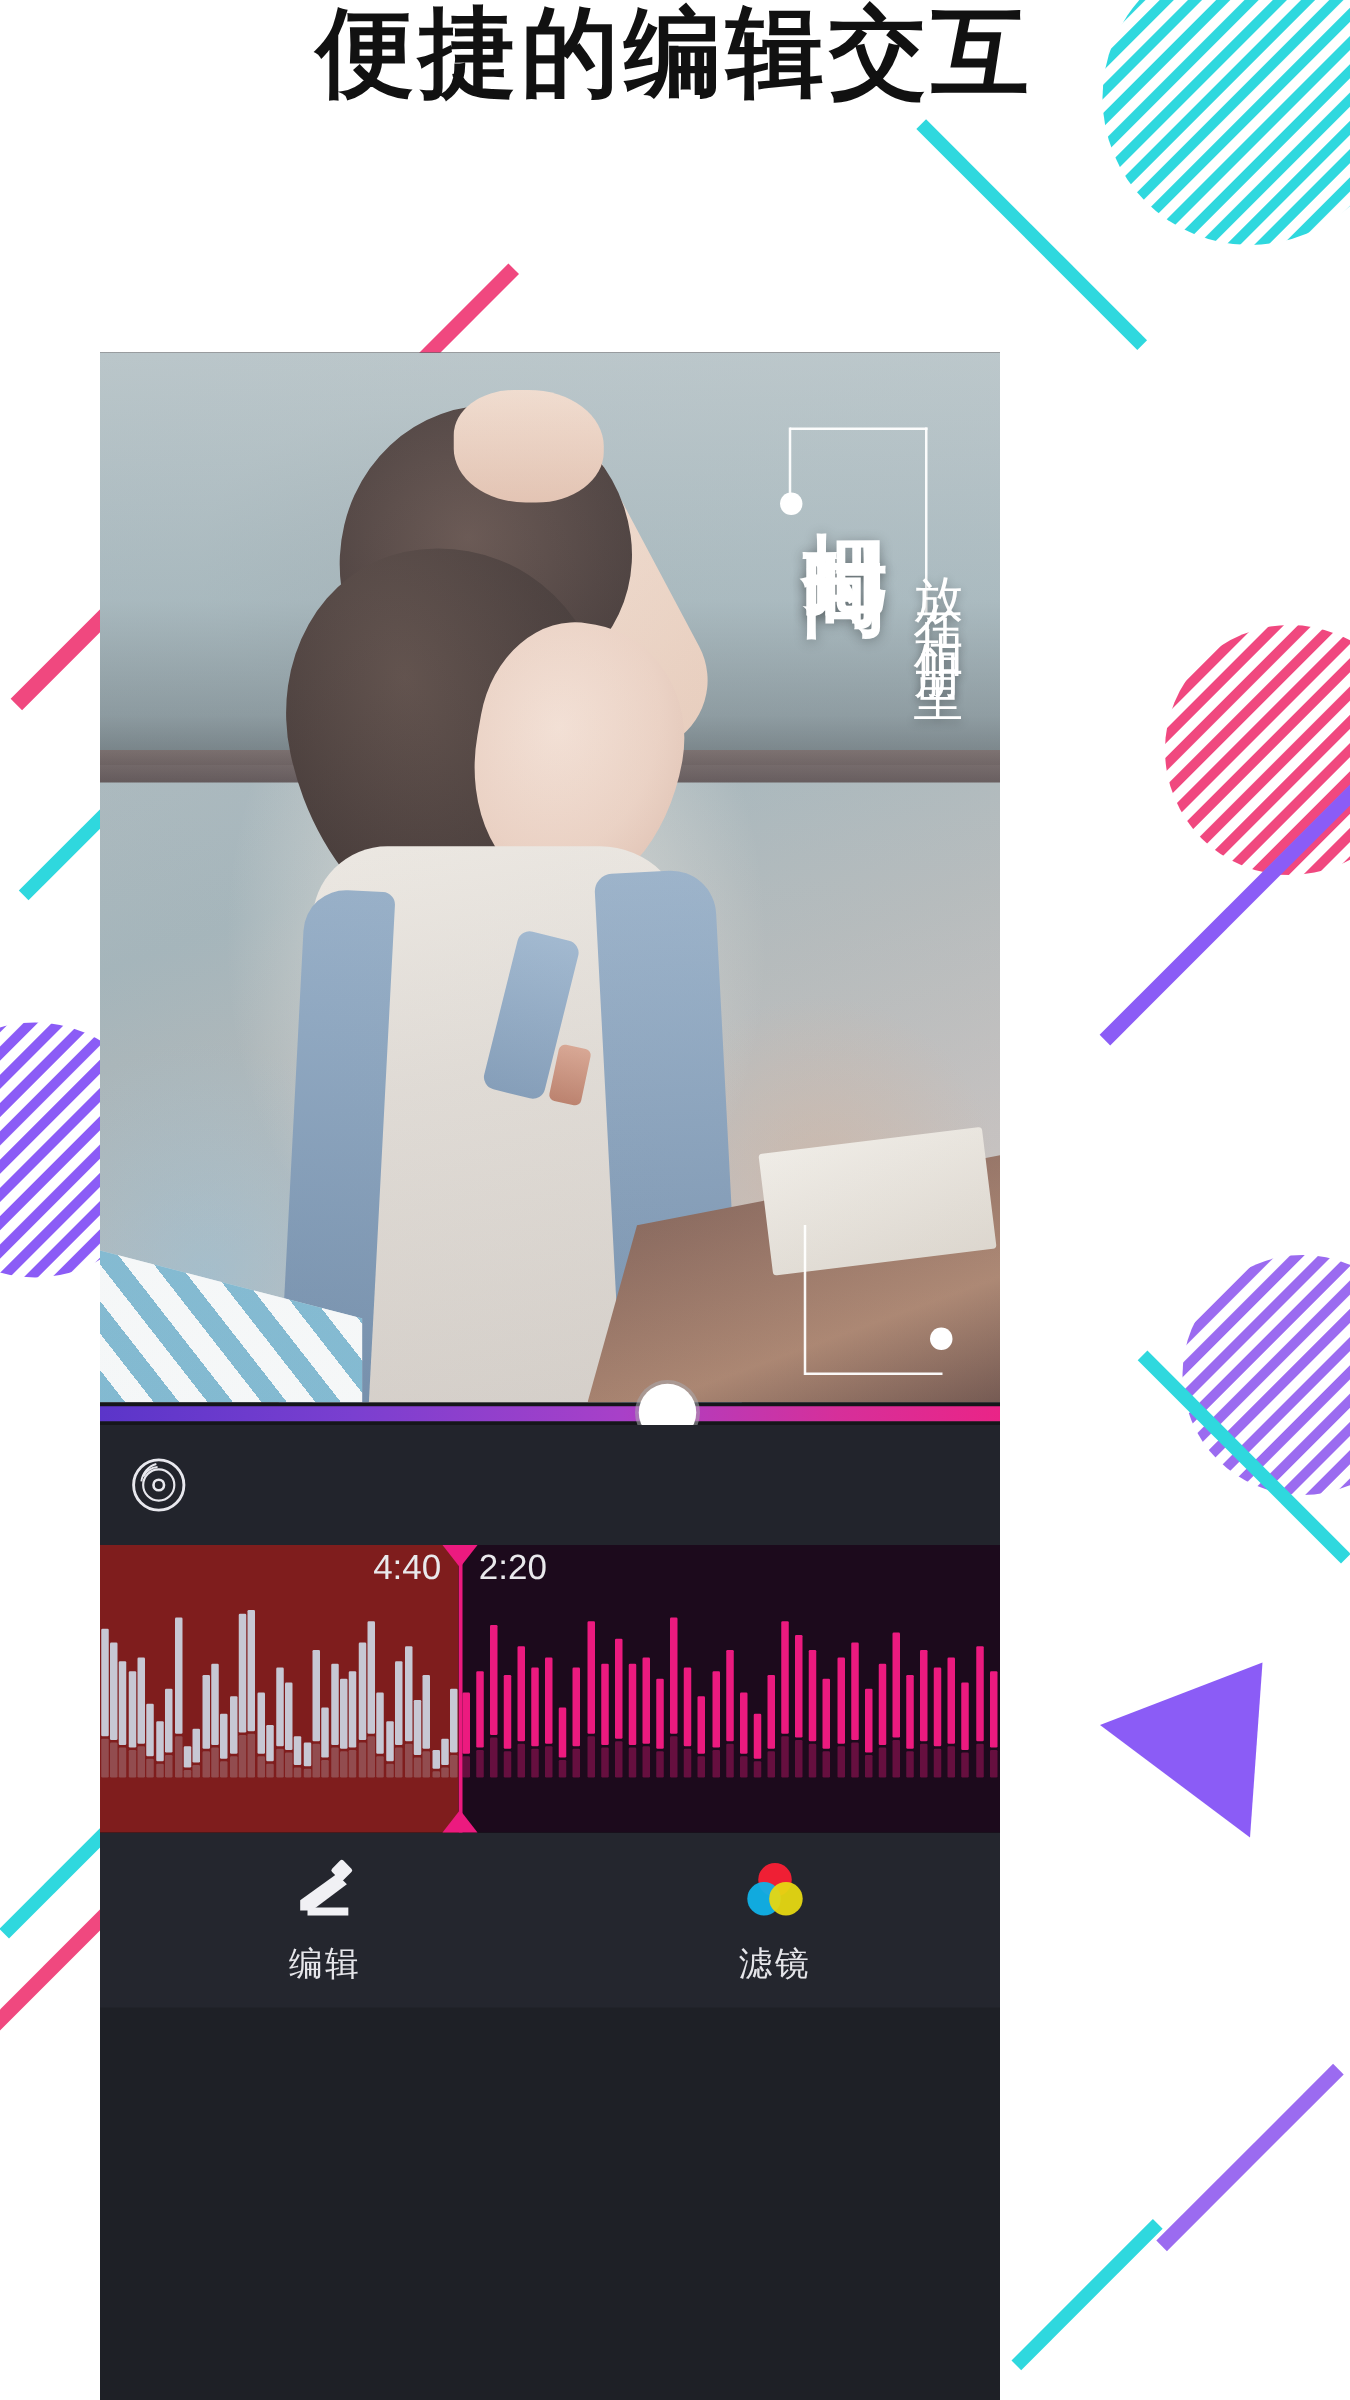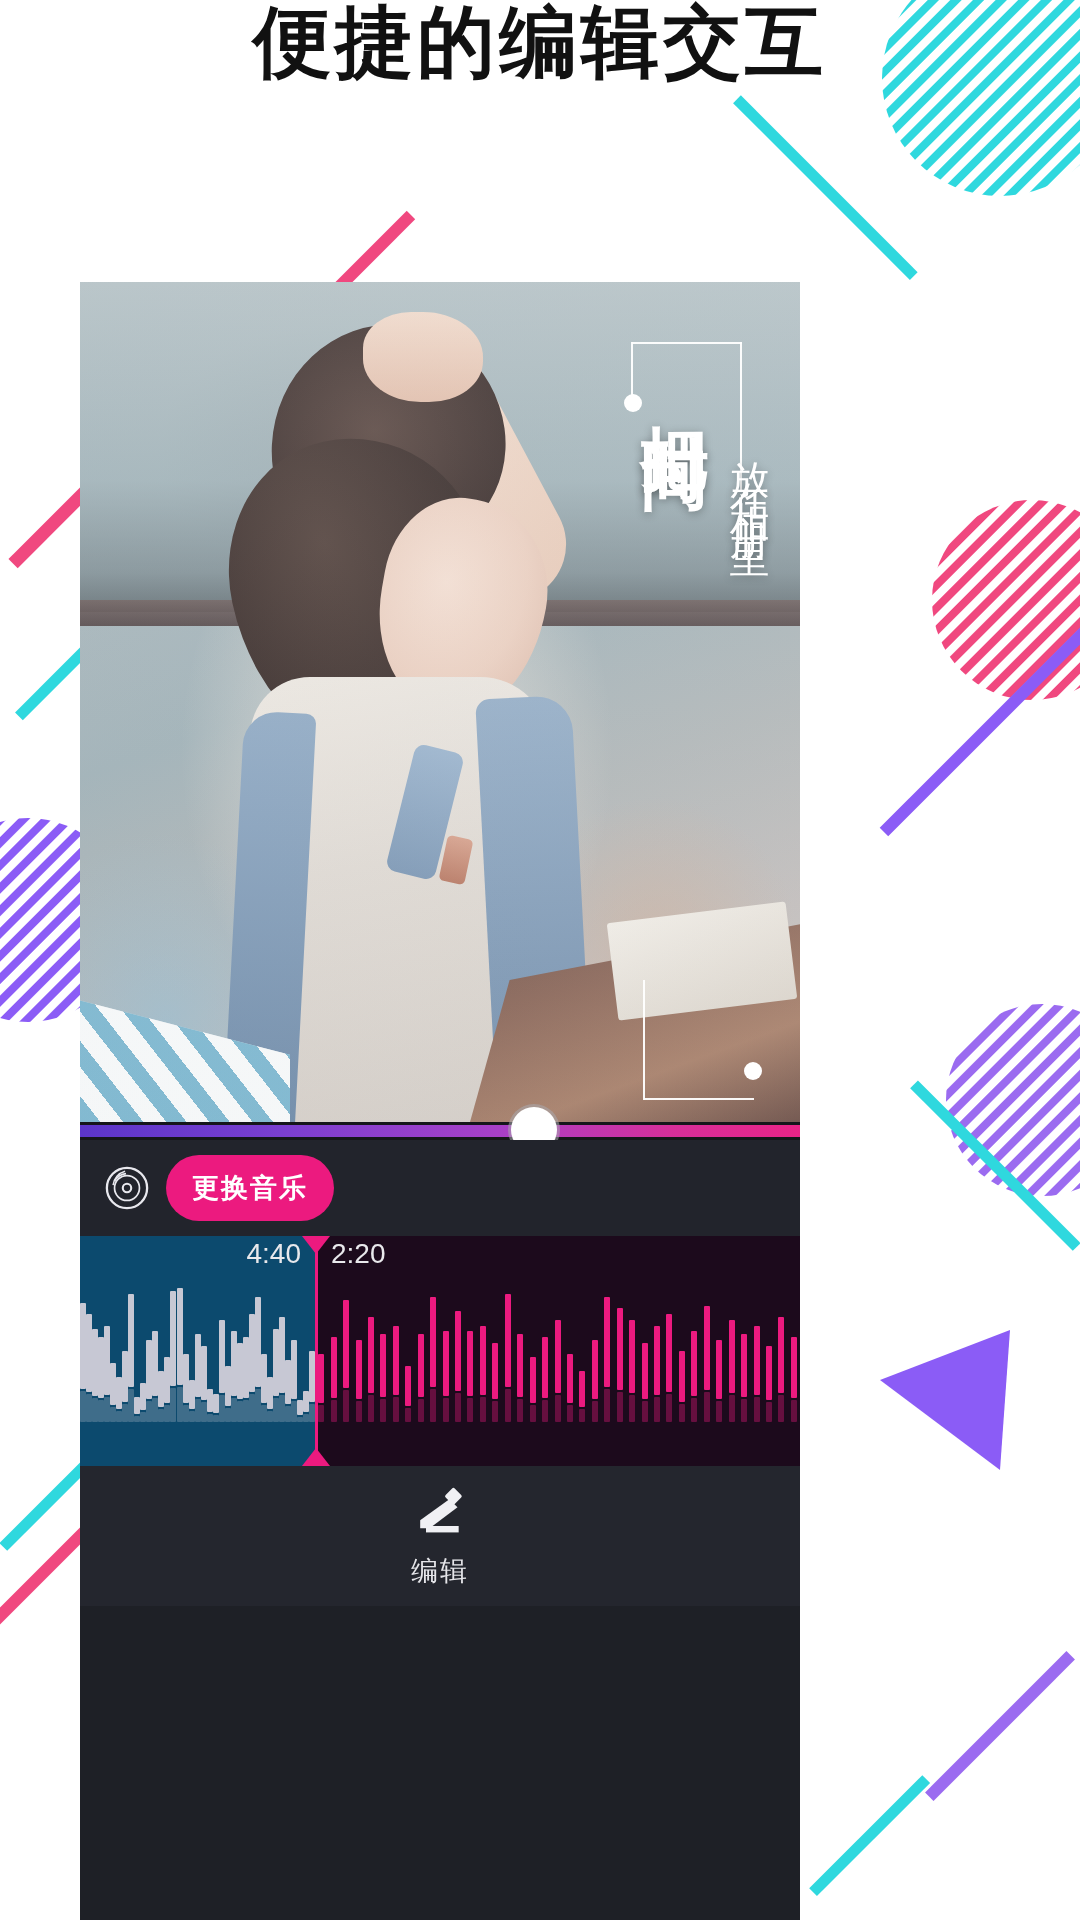--- a/index.html
+++ b/index.html
@@ -171,21 +171,21 @@
     flex:1 1 auto; color:#f2f2f4; font-size:30px; letter-spacing:.5px; white-space:nowrap;
     overflow:hidden;
   }
   .change-btn {
     flex:0 0 auto; background:#ec1a7f; color:#fff; font-size:27px; font-weight:bold;
     border:none; border-radius:40px; padding:15px 26px; letter-spacing:2px; cursor:pointer;
   }
 
   
   .wave-wrap { position:relative; width:720px; height:230px; background:#0a0a0c; display:flex; }
-  .wave-left { position:relative; width:235px; height:230px; background:#0c4a6e;padding-left:32px; }
+  .wave-left { position:relative; width:287px; height:230px; background:#7f1d1d;padding-left:32px; }
   .wave-right { position:relative; flex:1; height:230px; background:#1c0a1c; }
   .wbars { position:absolute; left:0; right:0; top:36px; height:150px; display:flex; align-items:flex-end; gap:0; }
   .wcol { flex:1 1 auto; display:flex; flex-direction:column; justify-content:flex-end; align-items:center; height:150px; }
   .wbar { width:6px; border-radius:1px; }
   .wref { width:6px; border-radius:1px; margin-top:2px; }
 
   .time-row { position:absolute; left:0; right:0; top:0; height:36px; }
   .time-a { position:absolute; right:14px; top:2px; color:#e9e9ec; font-size:28px; }
   .time-b { position:absolute; left:16px; top:2px; color:#e9e9ec; font-size:28px; }
 
@@ -323,21 +323,20 @@
     </div>
 
     <div class="musicbar">
       <svg class="vinyl" viewBox="0 0 48 48">
         <circle cx="24" cy="24" r="21" fill="none" stroke="#e8e8ee" stroke-width="2.4"></circle>
         <circle cx="24" cy="24" r="13" fill="none" stroke="#e8e8ee" stroke-width="1.8"></circle>
         <circle cx="24" cy="24" r="4.4" fill="none" stroke="#e8e8ee" stroke-width="2.2"></circle>
         <path d="M11 17 A15 15 0 0 1 23 9" fill="none" stroke="#e8e8ee" stroke-width="1.6"></path>
         <path d="M9.5 21 A17 17 0 0 1 22 6.5" fill="none" stroke="#e8e8ee" stroke-width="1.6"></path>
       </svg>
-      <button class="change-btn">更换音乐</button>
     </div>
 
     <div class="wave-wrap">
       <div class="wave-left">
         <div class="time-row">
           <span class="time-a">4:40</span>
         </div>
         <div class="wbars" id="wbars-left">
             <div class="wcol">
               <div style="display: flex; flex-direction: column; align-items: center;">
@@ -828,16 +827,24 @@
 
       <div class="nav-item">
         <svg class="nav-icon" viewBox="0 0 48 48">
           <rect x="30" y="5" width="11" height="11" rx="1.6" fill="#f0f0f4" transform="rotate(45 35.5 10.5)"></rect>
           <polygon points="32,13 39,20 15,38 7,38 7,31" fill="#f0f0f4"></polygon>
           <rect x="12" y="36" width="28" height="5.5" fill="#f0f0f4"></rect>
         </svg>
         <span class="nav-label">编辑</span>
       </div>
 
+      <div class="nav-item">
+        <svg class="nav-icon" viewBox="0 0 48 48">
+          <circle cx="24" cy="17" r="11.5" fill="#ef1f34"></circle>
+          <circle cx="16.5" cy="30" r="11.5" fill="#11b1e8" fill-opacity="0.95"></circle>
+          <circle cx="31.5" cy="30" r="11.5" fill="#e6d712" fill-opacity="0.95"></circle>
+        </svg>
+        <span class="nav-label">滤镜</span>
+      </div>
 
     </div>
   </div>
 </div>
 
 </body></html>

